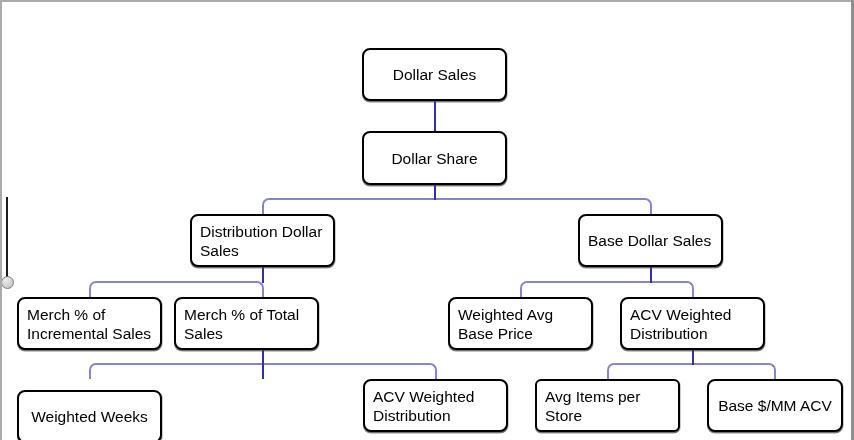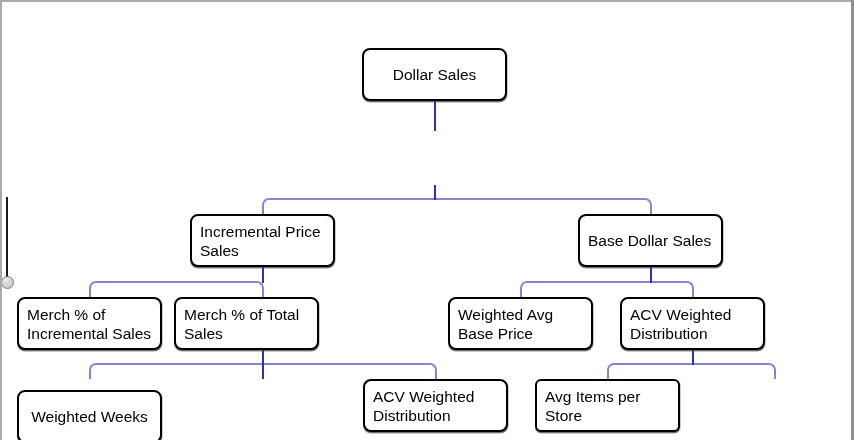--- a/index.html
+++ b/index.html
@@ -69,22 +69,25 @@
   }
 </style>
 </head>
 <body>
 
 <div class="frame">
   <div class="stage">
       <div class="node center" style="left: 362px; top: 48px; width: 145px; height: 53px;">
         <span class="node-label">Dollar Sales</span>
       </div>
+      <div class="node center" style="left: 362px; top: 131px; width: 145px; height: 54px;">
+        <span class="node-label">Dollar Share</span>
+      </div>
       <div class="node" style="left: 190px; top: 214px; width: 145px; height: 53px;">
-        <span class="node-label">Incremental Price
+        <span class="node-label">Distribution Dollar
 Sales</span>
       </div>
       <div class="node" style="left: 578px; top: 214px; width: 145px; height: 53px;">
         <span class="node-label">Base Dollar Sales</span>
       </div>
       <div class="node" style="left: 17px; top: 297px; width: 145px; height: 53px;">
         <span class="node-label">Merch % of
 Incremental Sales</span>
       </div>
       <div class="node" style="left: 174px; top: 297px; width: 145px; height: 53px;">
@@ -103,20 +106,23 @@
         <span class="node-label">Weighted Weeks</span>
       </div>
       <div class="node" style="left: 363px; top: 379px; width: 145px; height: 53px;">
         <span class="node-label">ACV Weighted
 Distribution</span>
       </div>
       <div class="node" style="left: 535px; top: 379px; width: 145px; height: 53px; border-radius: 6px;">
         <span class="node-label">Avg Items per
 Store</span>
       </div>
+      <div class="node center" style="left: 707px; top: 379px; width: 136px; height: 53px;">
+        <span class="node-label">Base $/MM ACV</span>
+      </div>
       <div class="stub" style="left: 433.5px; top: 101px; height: 30px;"></div>
       <div class="bus" style="left: 261.5px; top: 198px; width: 390px; height: 16px;"></div>
       <div class="stub" style="left: 433.5px; top: 185px; height: 15px;"></div>
       <div class="bus" style="left: 88.5px; top: 281px; width: 175px; height: 16px;"></div>
       <div class="stub" style="left: 261.5px; top: 267px; height: 16px;"></div>
       <div class="bus" style="left: 519.5px; top: 281px; width: 174px; height: 16px;"></div>
       <div class="stub" style="left: 649.5px; top: 267px; height: 16px;"></div>
       <div class="bus" style="left: 88.5px; top: 363px; width: 348px; height: 16px;"></div>
       <div class="stub" style="left: 261.5px; top: 350px; height: 15px;"></div>
       <div class="stub" style="left: 261.5px; top: 363px; height: 16px;"></div>

